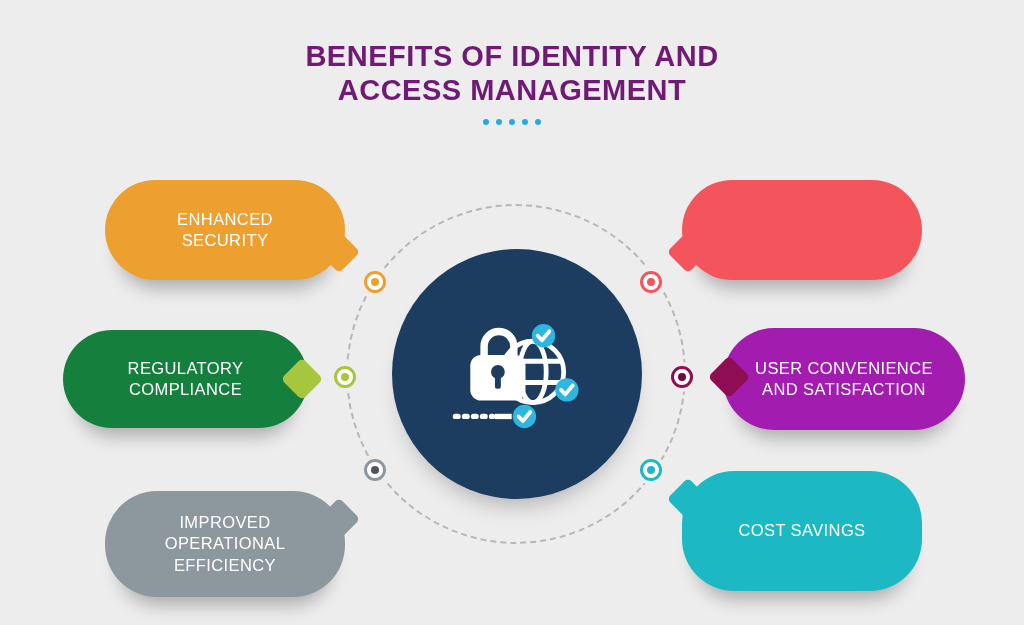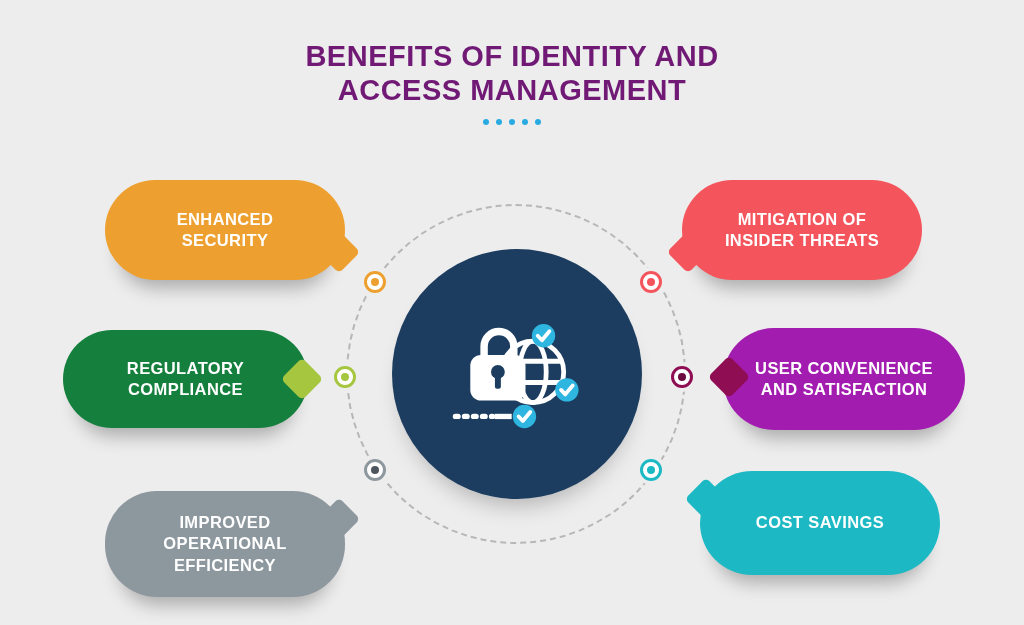--- a/index.html
+++ b/index.html
@@ -33,21 +33,21 @@
     box-shadow:0 16px 22px -10px rgba(0,0,0,.25);
   }
 
   
   .bubble{
     position:absolute;border-radius:52px;
     display:flex;align-items:center;justify-content:center;
     box-shadow:0 22px 18px -14px rgba(0,0,0,.28);
   }
   .bubble-label{
-    position:relative;z-index:2;color:#fff;font-weight:bold;
+    position:relative;z-index:2;color:#fff;font-weight:normal;
     font-size:16.5px;line-height:1.3;letter-spacing:.4px;
     text-align:center;white-space:pre-line;
   }
   .tail{
     position:absolute;width:30px;height:30px;border-radius:5px;
     transform:rotate(45deg);z-index:1;
   }
   .tail.r-bottom{right:-9px;bottom:13px;}
   .tail.r-mid{right:-9px;top:34px;}
   .tail.r-top{right:-9px;top:13px;}
@@ -125,31 +125,29 @@
 
   <div class="bubble" style="left: 105px; top: 491px; width: 240px; height: 106px; background-color: rgb(141, 151, 158);">
     <span class="tail r-top" style="background-color: rgb(141, 151, 158);"></span>
     <span class="bubble-label">IMPROVED
 OPERATIONAL
 EFFICIENCY</span>
   </div>
 
   <div class="bubble" style="left: 682px; top: 180px; width: 240px; height: 100px; background-color: rgb(244, 85, 92);">
     <span class="tail l-bottom" style="background-color: rgb(244, 85, 92);"></span>
-    <span class="bubble-label">MITIGATION OF
-INSIDER THREATS</span>
   </div>
 
   <div class="bubble" style="left: 723px; top: 328px; width: 242px; height: 102px; background-color: #a21caf;">
     <span class="tail l-mid" style="background-color: rgb(142, 13, 83);"></span>
     <span class="bubble-label">USER CONVENIENCE
 AND SATISFACTION</span>
   </div>
 
-  <div class="bubble" style="left: 700px; top: 471px; width: 240px; height: 104px; background-color: rgb(28, 185, 196);">
+  <div class="bubble" style="left: 682px; top: 471px; width: 240px; height: 120px; background-color: rgb(28, 185, 196);">
     <span class="tail l-top" style="background-color: rgb(28, 185, 196);"></span>
     <span class="bubble-label">COST SAVINGS</span>
   </div>
 
   <div class="cdot" style="left: 364px; top: 271px; border-color: rgb(237, 160, 47);">
     <span class="cdot-inner" style="background-color: rgb(237, 160, 47);"></span>
   </div>
   <div class="cdot" style="left: 334px; top: 366px; border-color: rgb(165, 198, 62);">
     <span class="cdot-inner" style="background-color: rgb(165, 198, 62);"></span>
   </div>

